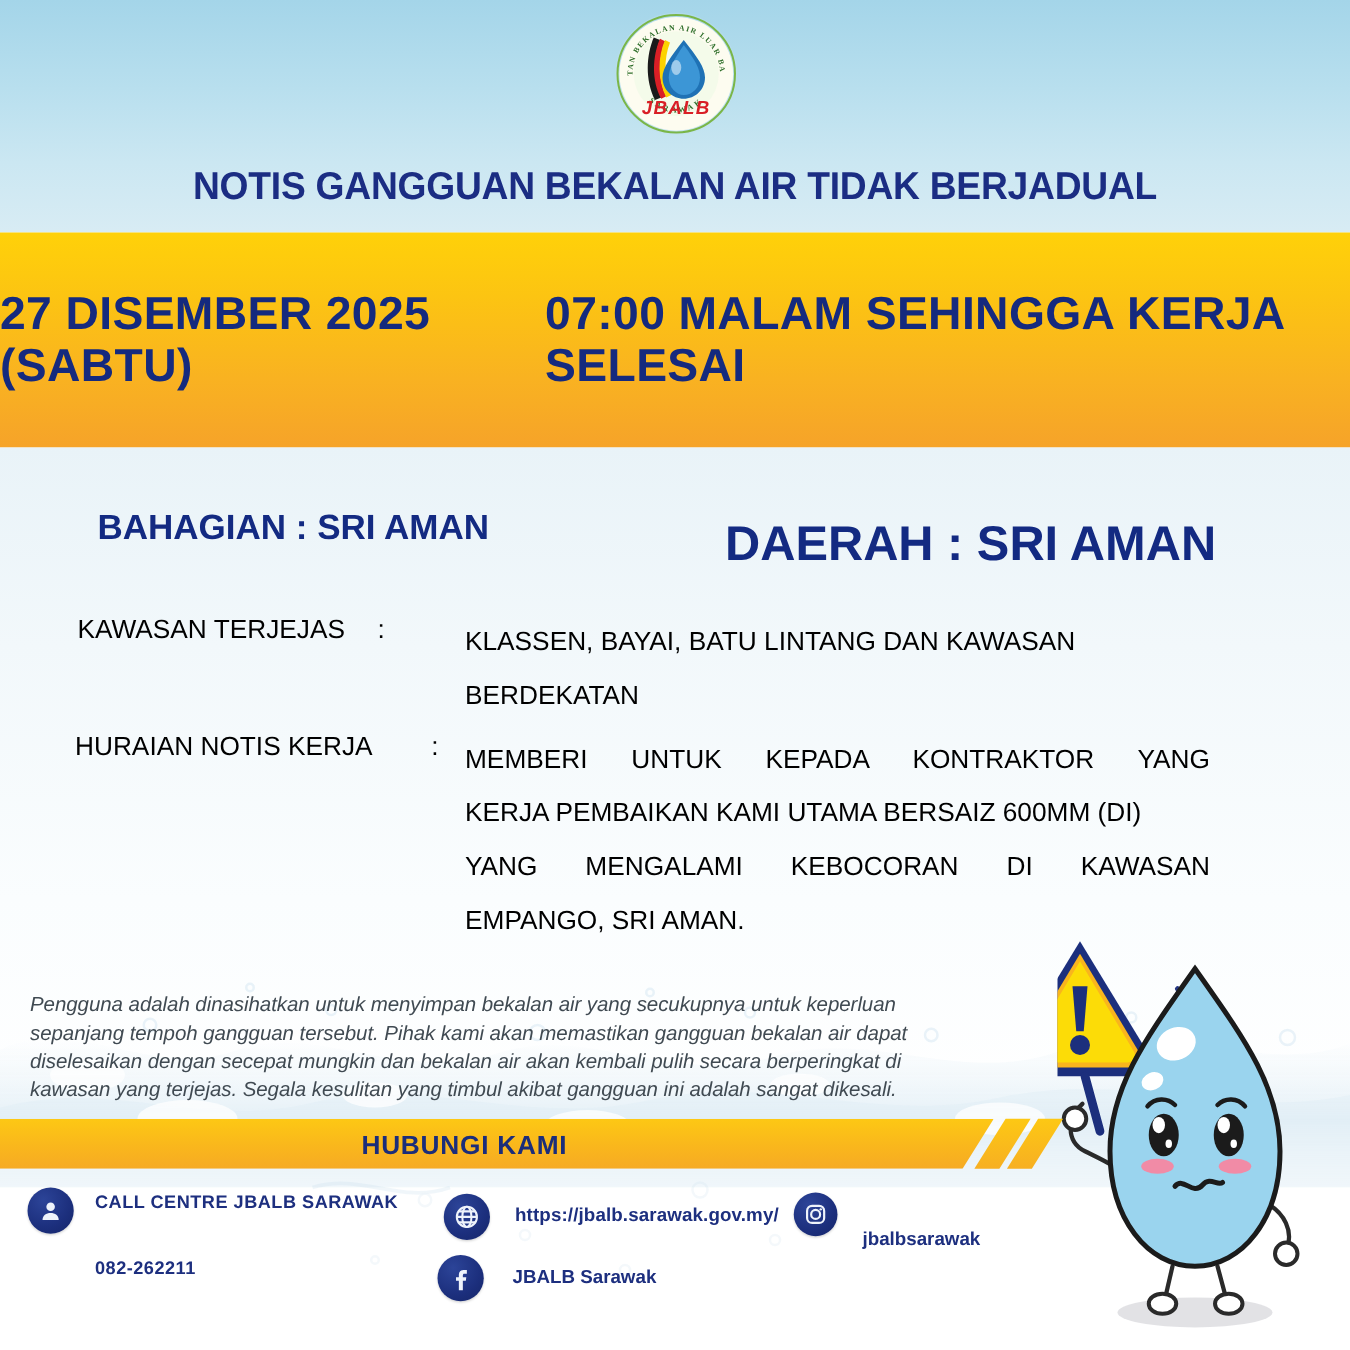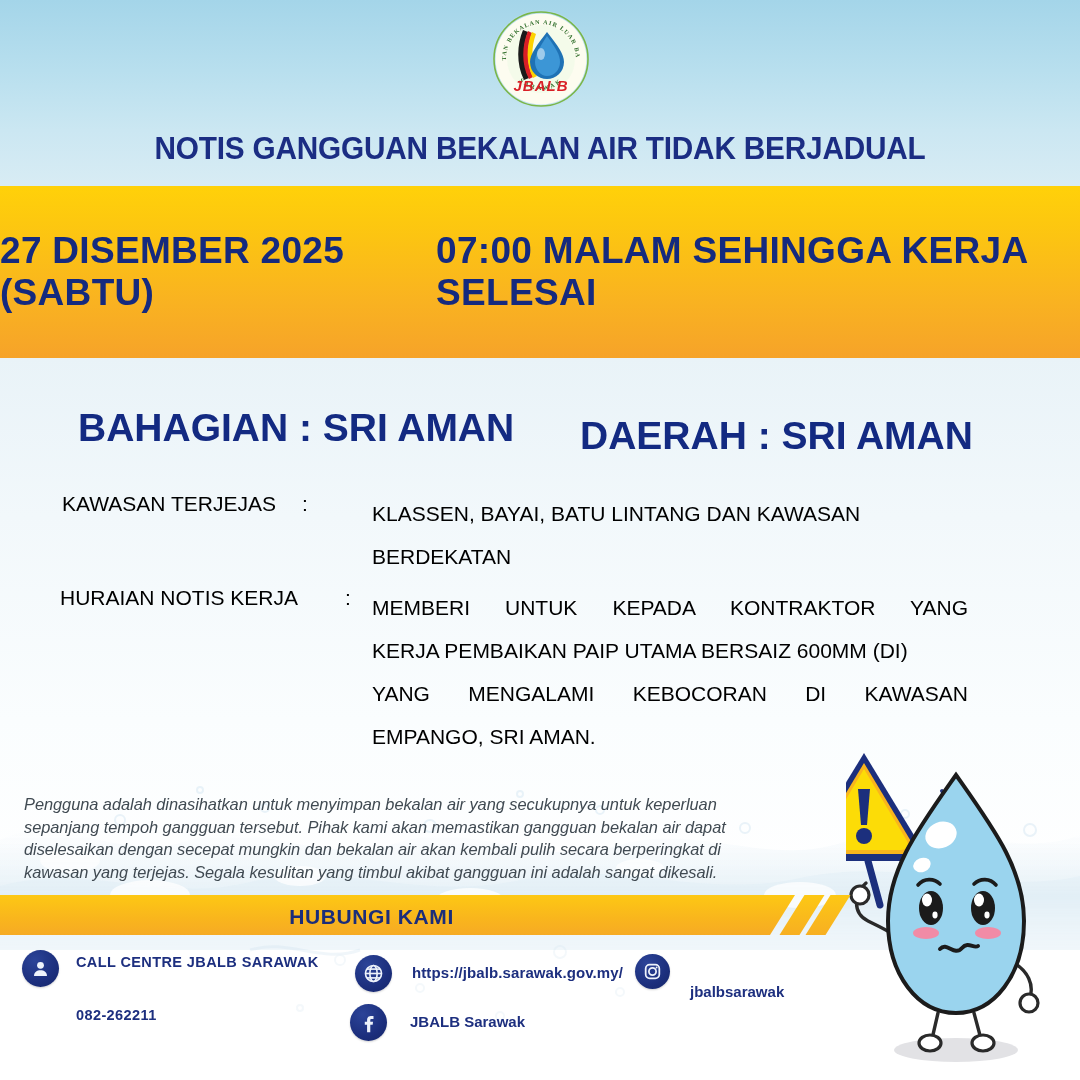--- a/index.html
+++ b/index.html
@@ -46,21 +46,21 @@
   }
 
   
   .band-text { position:absolute; left:0; top:186px; width:1080px; height:172px;
     display:flex; flex-direction:row; align-items:center; justify-content:center; gap:6px; }
   .band-line1 { font-size:37px; font-weight:bold; color:#152a7e; letter-spacing:.3px; }
   .band-line2 { font-size:37px; font-weight:bold; color:#152a7e; letter-spacing:.3px; }
 
   
   .div-row { position:absolute; left:0; top:406px; width:1080px; }
-  .div-bahagian { position:absolute; left:78px; top:0; font-size:39px; font-weight:bold; color:#132a82; white-space:nowrap; }
+  .div-bahagian { position:absolute; left:78px; top:0; font-size:28px; font-weight:bold; color:#132a82; white-space:nowrap; }
   .div-daerah   { position:absolute; left:580px; top:8px; font-size:39px; font-weight:bold; color:#132a82; white-space:nowrap; }
 
   
   .detail { position:absolute; color:#000000; font-weight:normal; }
   .lbl-kawasan { left:62px; top:492px; font-size:21px; white-space:nowrap; }
   .col-kawasan { left:302px; top:492px; font-size:21px; }
   .val-kawasan { left:372px; top:492px; width:600px; font-size:21px; line-height:43px; }
 
   .lbl-huraian { left:60px; top:586px; font-size:21px; white-space:nowrap; }
   .col-huraian { left:345px; top:586px; font-size:21px; }
@@ -217,21 +217,21 @@
   <div class="detail col-kawasan">:</div>
   <div class="detail val-kawasan">
     <span>KLASSEN, BAYAI, BATU LINTANG DAN KAWASAN</span>
     <span>BERDEKATAN</span>
   </div>
 
   <div class="detail lbl-huraian">HURAIAN NOTIS KERJA</div>
   <div class="detail col-huraian">:</div>
   <div class="detail val-huraian">
     <span style="text-align:justify;text-align-last:justify">MEMBERI UNTUK KEPADA KONTRAKTOR YANG</span>
-    <span>KERJA PEMBAIKAN PAIP UTAMA BERSAIZ 600MM (DI)</span>
+    <span>KERJA PEMBAIKAN KAMI UTAMA BERSAIZ 600MM (DI)</span>
     <span style="text-align:justify;text-align-last:justify">YANG MENGALAMI KEBOCORAN DI KAWASAN</span>
     <span>EMPANGO, SRI AMAN.</span>
   </div>
 
   <div class="advisory">Pengguna adalah dinasihatkan untuk menyimpan bekalan air yang secukupnya untuk keperluan sepanjang tempoh gangguan tersebut. Pihak kami akan memastikan gangguan bekalan air dapat diselesaikan dengan secepat mungkin dan bekalan air akan kembali pulih secara berperingkat di kawasan yang terjejas. Segala kesulitan yang timbul akibat gangguan ini adalah sangat dikesali.</div>
 
   <div class="mascot">
     <svg viewBox="0 0 234 335" width="234" height="335">
 
       <g fill="none" stroke="#1c2f7d" stroke-width="4" stroke-linecap="round" opacity=".95">

